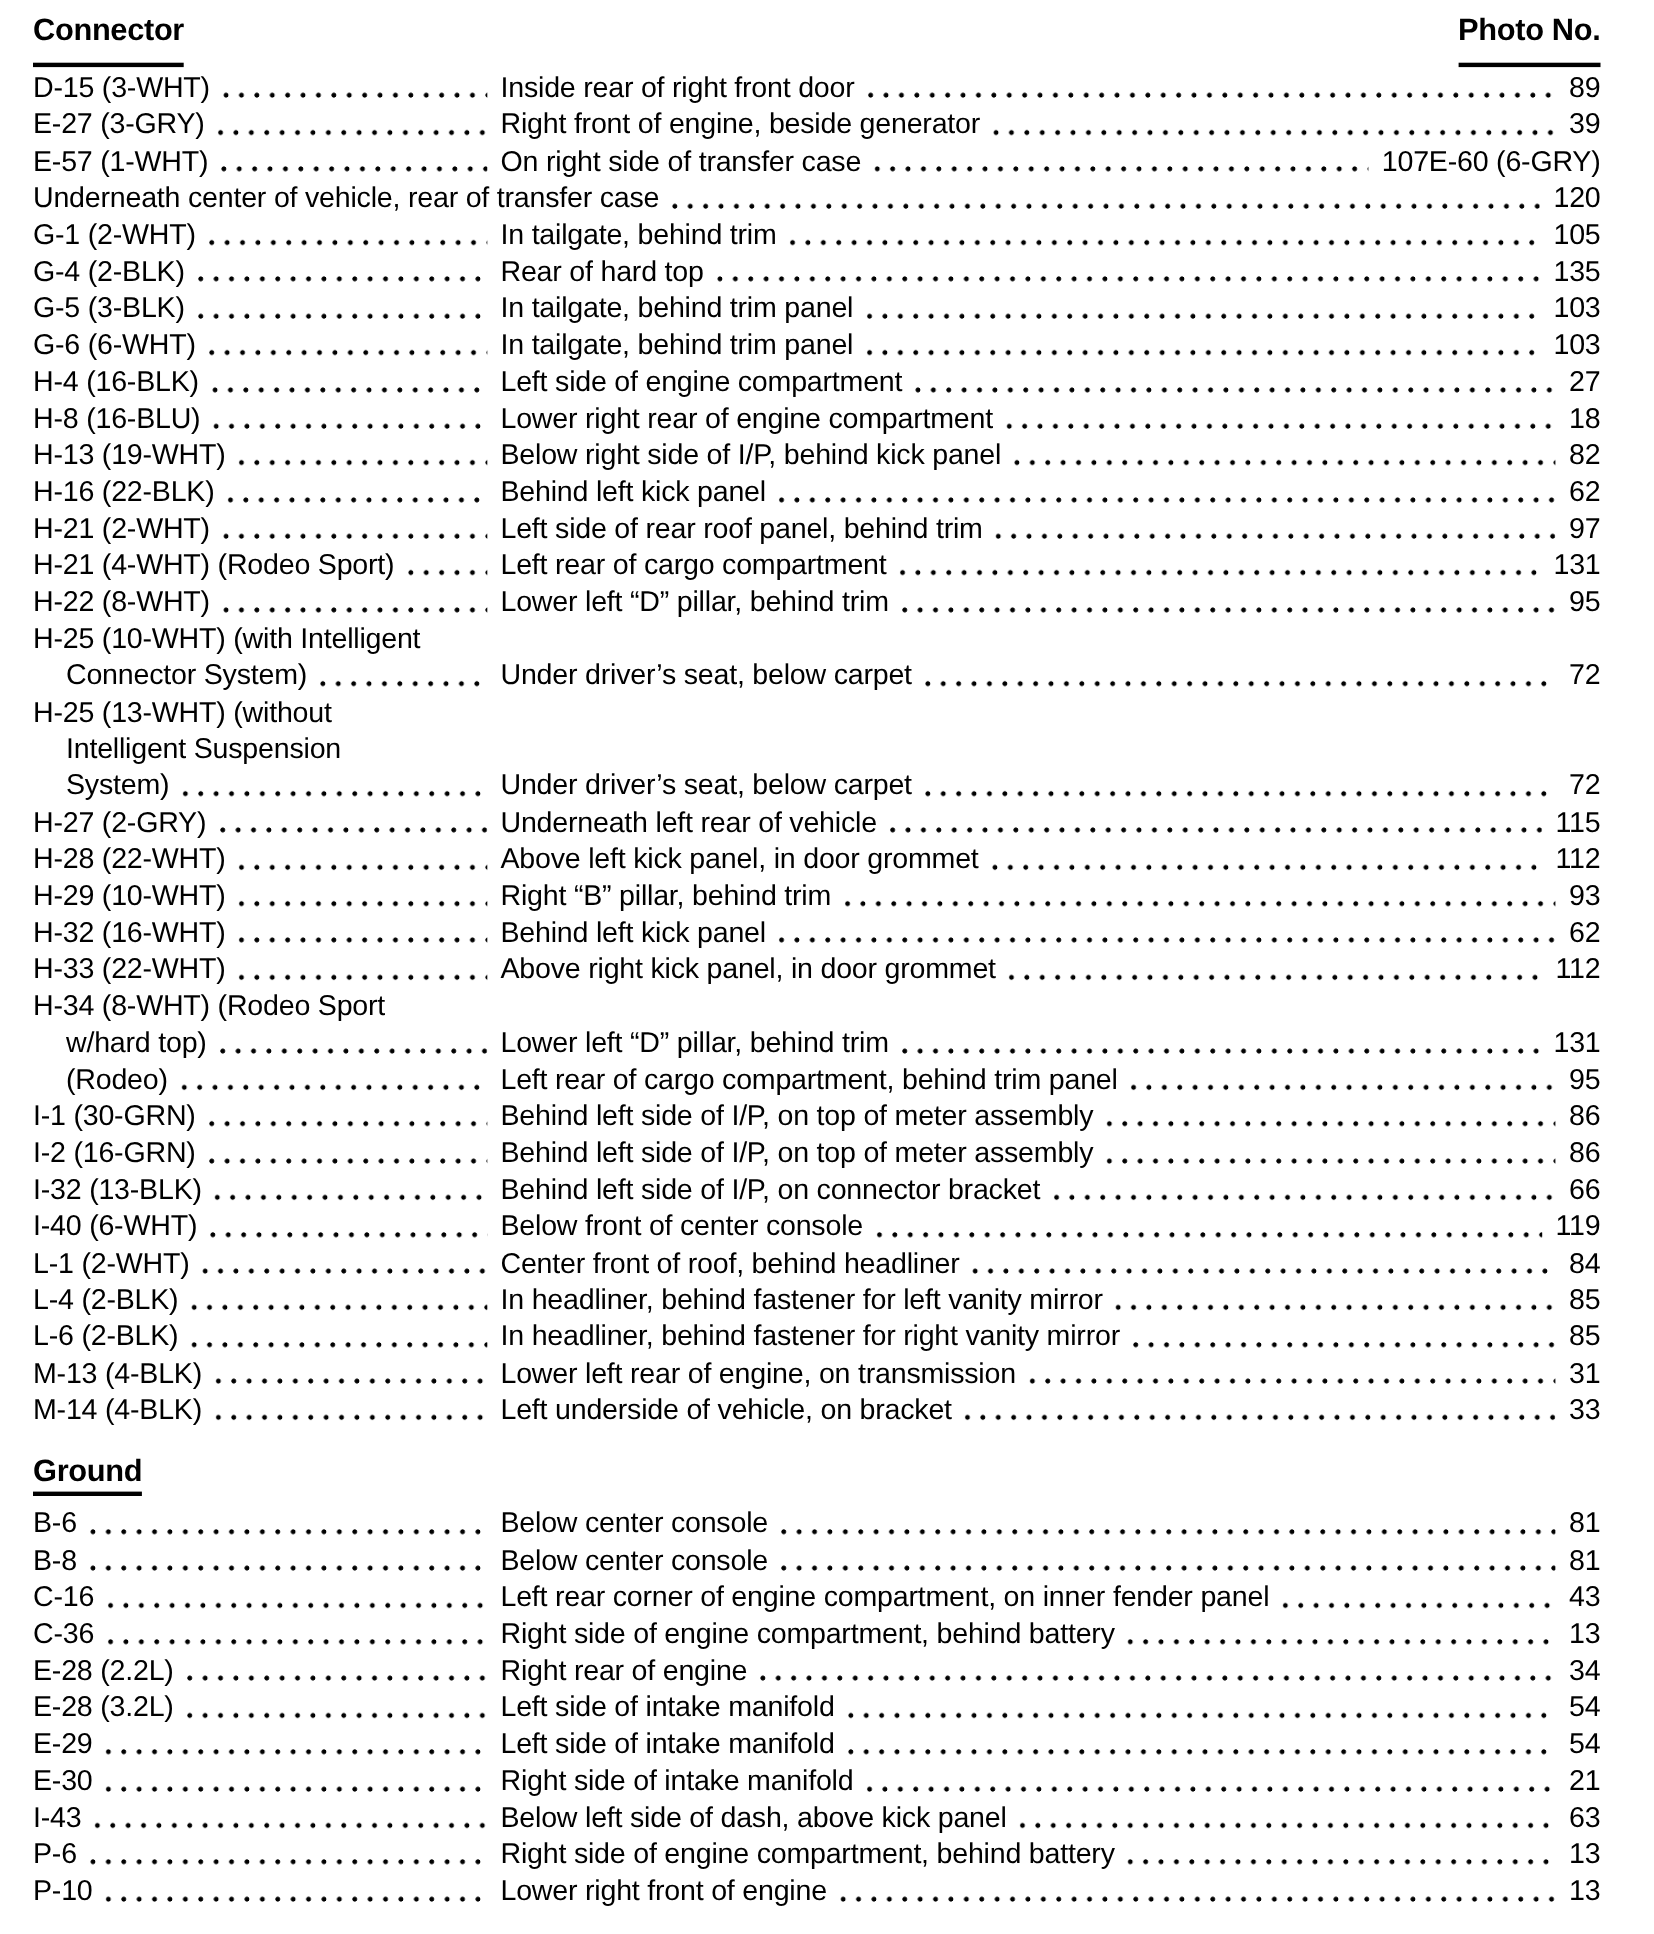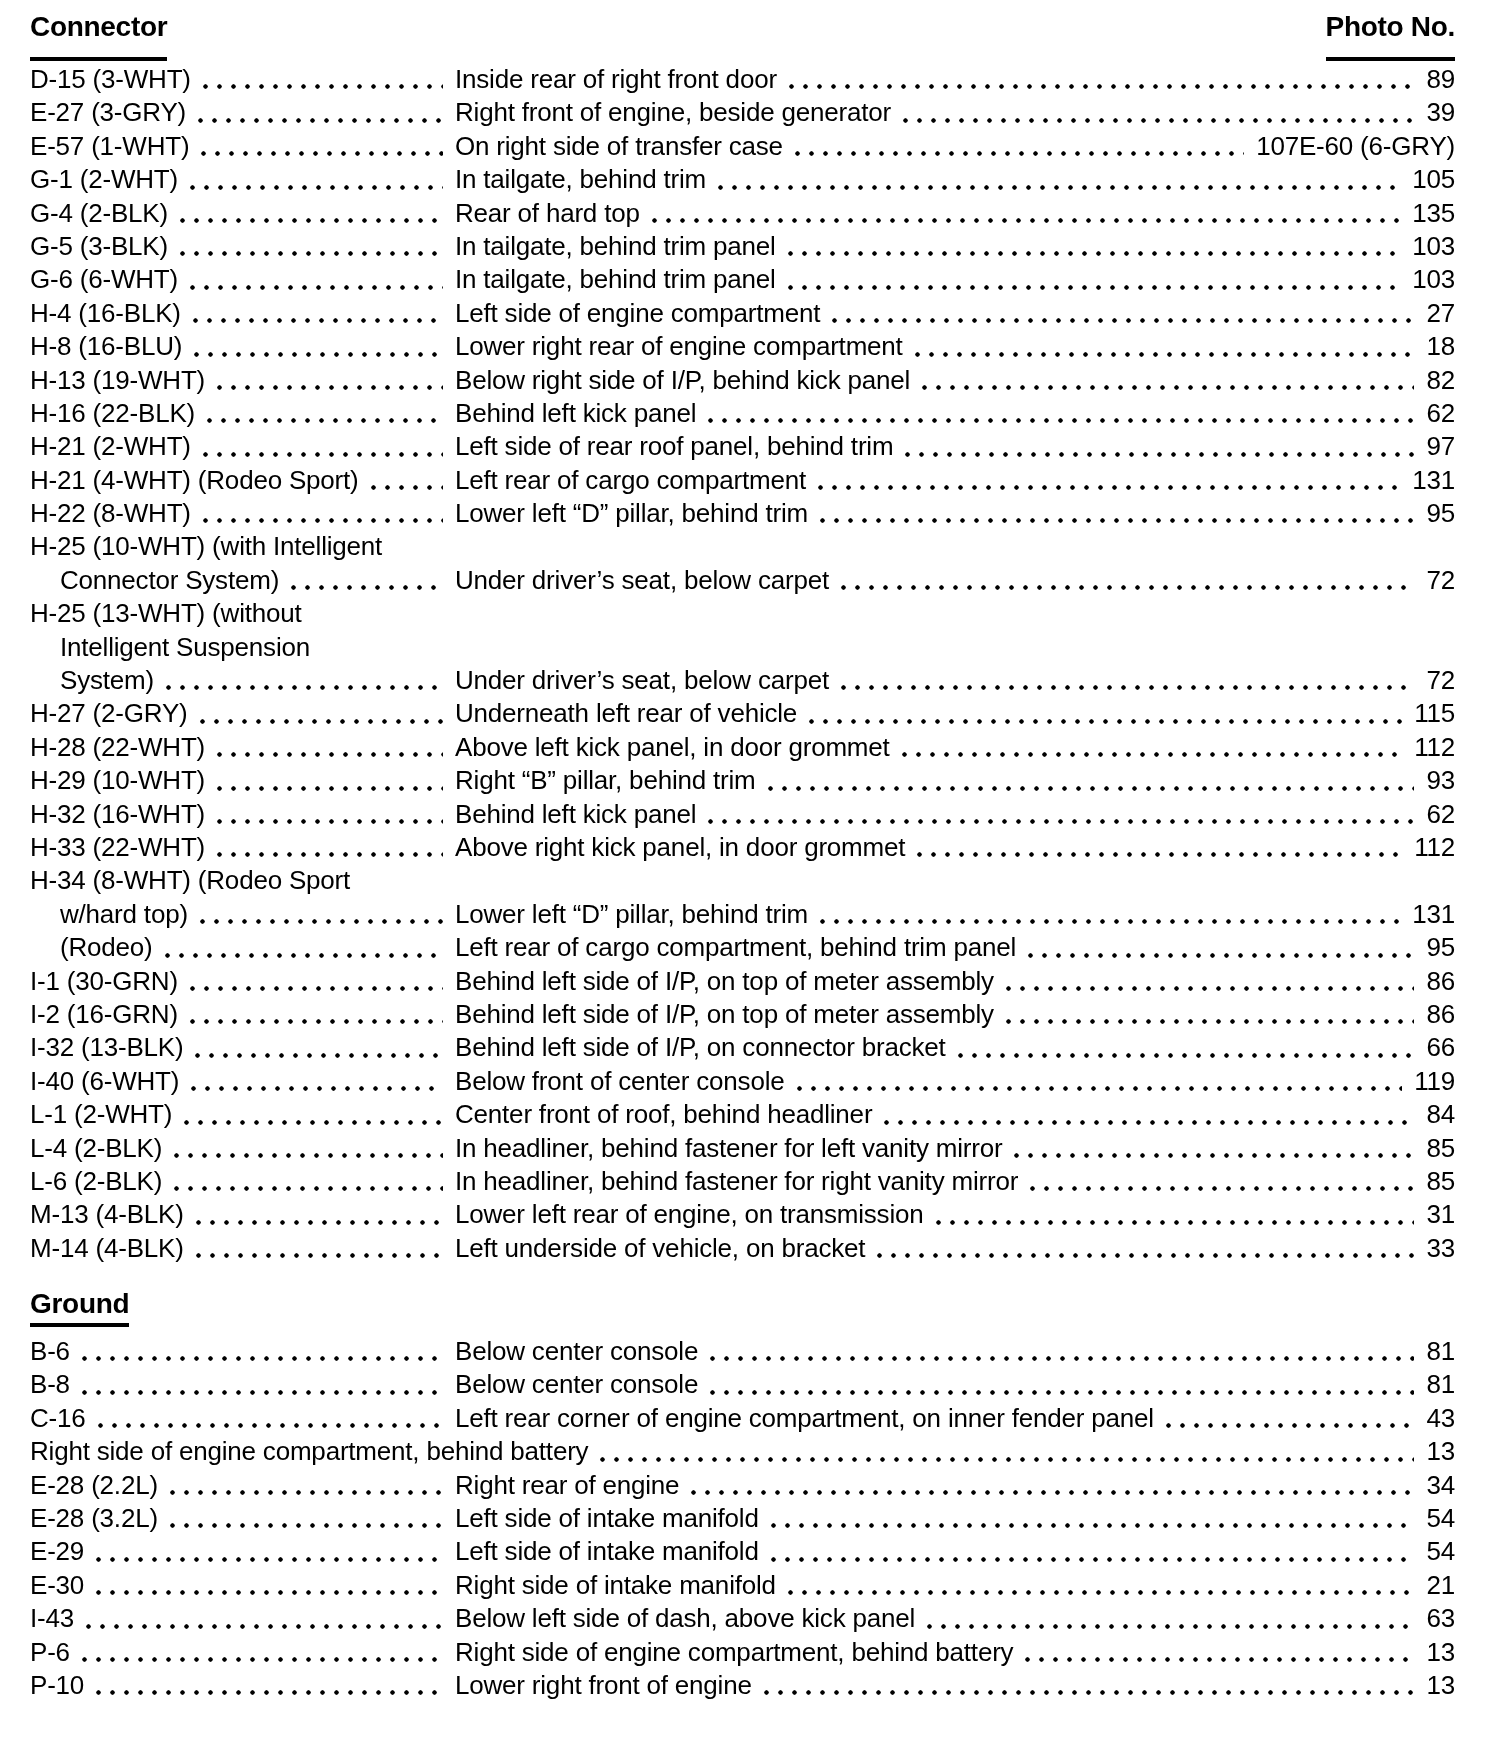--- a/index.html
+++ b/index.html
@@ -108,20 +108,25 @@
       <div class="row">
         <div class="c1">
           <span class="name">E-57 (1-WHT)</span>
           <span class="dots"></span>
         </div>
         <span class="loc">On right side of transfer case</span>
         <span class="dots"></span>
         <span class="photo">107E-60 (6-GRY)</span>
       </div>
       <div class="row">
+        <span class="loc">Underneath center of vehicle, rear of transfer case</span>
+        <span class="dots"></span>
+        <span class="photo">120</span>
+      </div>
+      <div class="row">
         <div class="c1">
           <span class="name">G-1 (2-WHT)</span>
           <span class="dots"></span>
         </div>
         <span class="loc">In tailgate, behind trim</span>
         <span class="dots"></span>
         <span class="photo">105</span>
       </div>
       <div class="row">
         <div class="c1">
@@ -417,20 +422,24 @@
       <div class="row">
         <div class="c1">
           <span class="name">C-16</span>
           <span class="dots"></span>
         </div>
         <span class="loc">Left rear corner of engine compartment, on inner fender panel</span>
         <span class="dots"></span>
         <span class="photo">43</span>
       </div>
       <div class="row">
+        <div class="c1">
+          <span class="name">C-36</span>
+          <span class="dots"></span>
+        </div>
         <span class="loc">Right side of engine compartment, behind battery</span>
         <span class="dots"></span>
         <span class="photo">13</span>
       </div>
       <div class="row">
         <div class="c1">
           <span class="name">E-28 (2.2L)</span>
           <span class="dots"></span>
         </div>
         <span class="loc">Right rear of engine</span>

